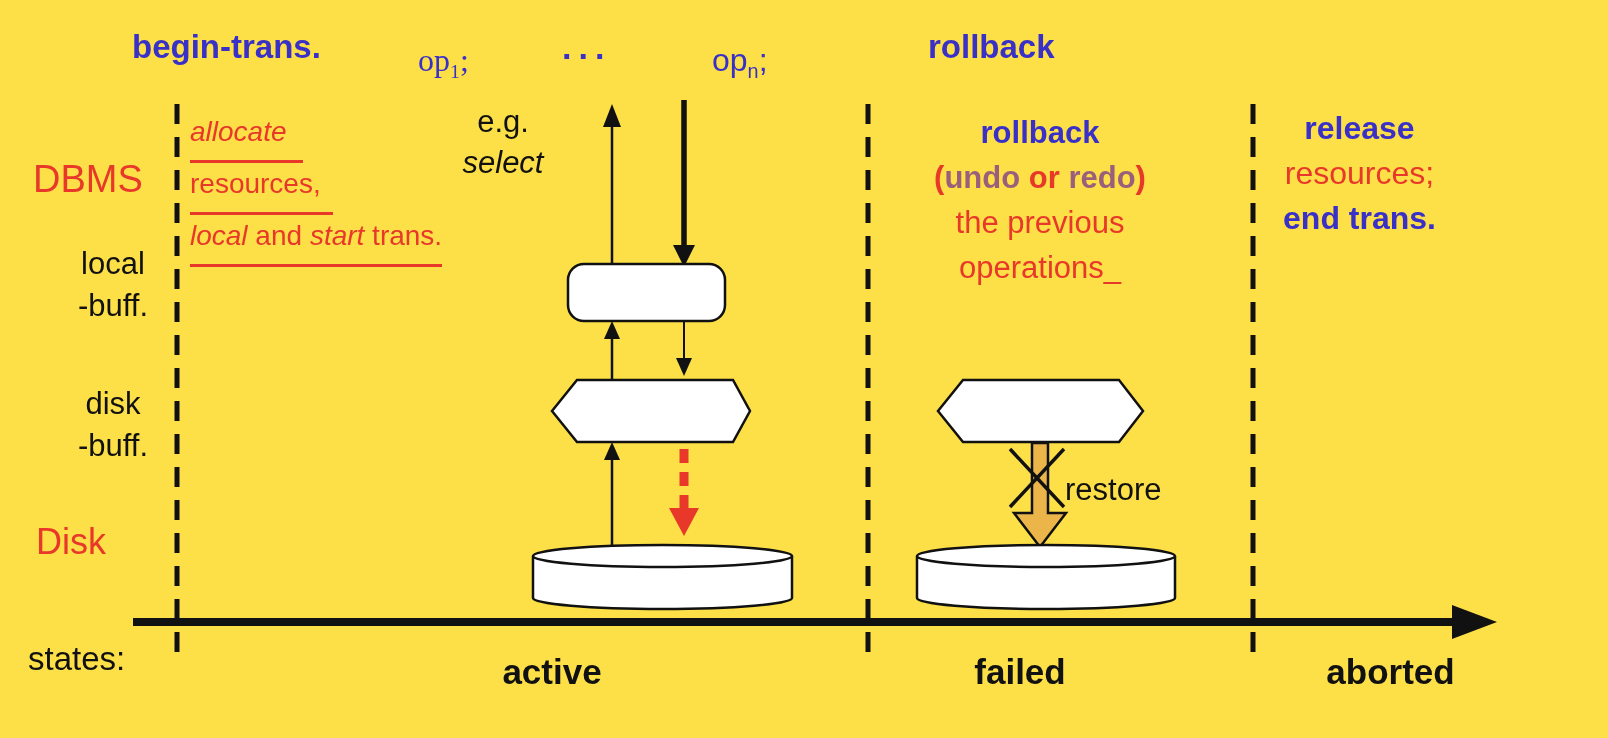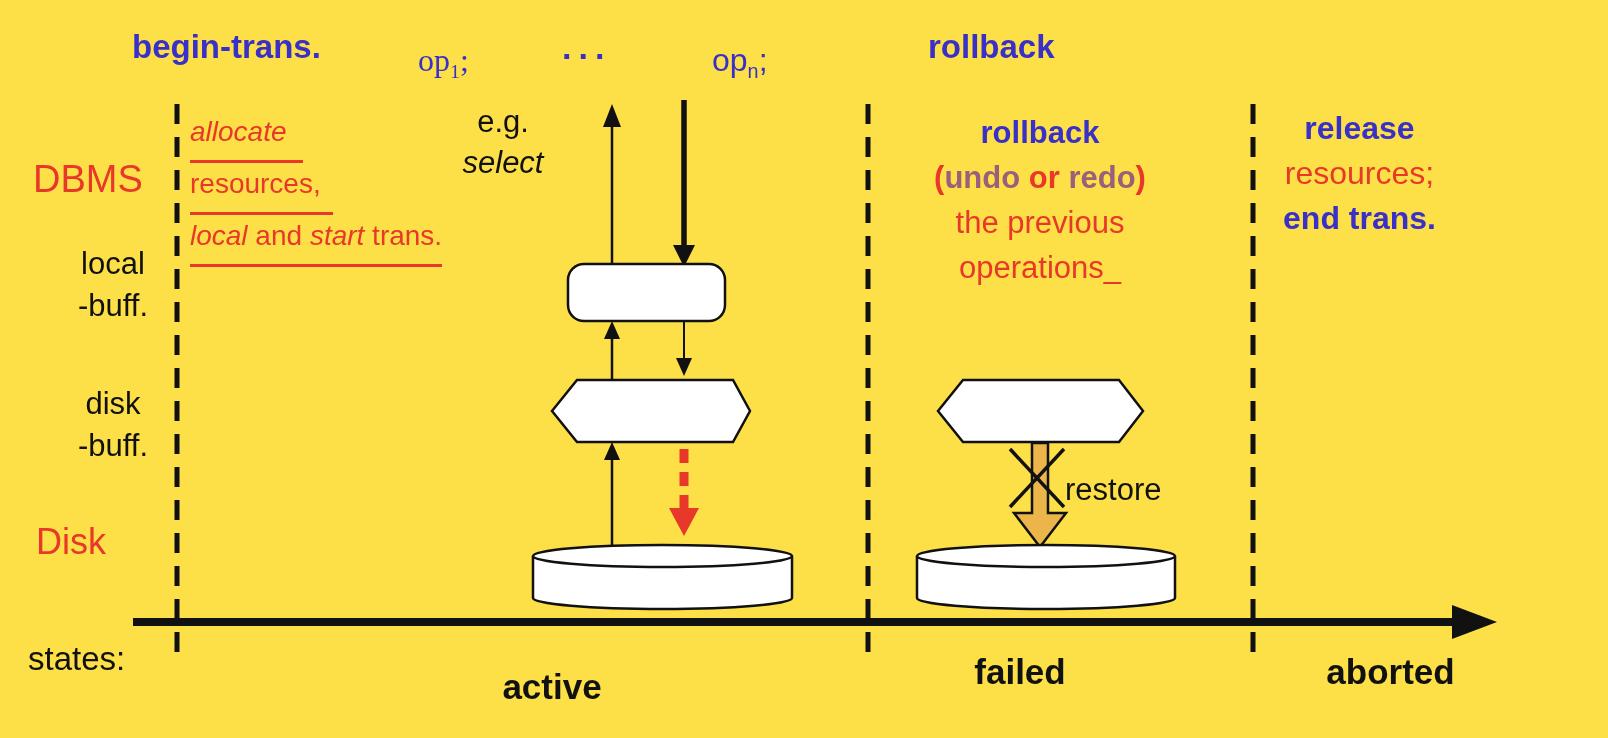--- a/index.html
+++ b/index.html
@@ -122,19 +122,19 @@
   <div class="txt blk" style="left:1065px;top:472px;font-size:31px;">restore</div>
 
   <div class="txt center" style="left:1262px;top:106px;width:195px;font-size:32px;line-height:45px;">
     <div class="blue b">release</div>
     <div class="red">resources;</div>
     <div class="blue b">end trans.</div>
   </div>
 
   <div class="txt blk" style="left:28px;top:640px;font-size:33px;">states:</div>
 
-  <div class="txt blk b center" style="left:477px;top:652px;width:150px;font-size:35px;margin-top:15px;">active</div>
+  <div class="txt blk b center" style="left:477px;top:652px;width:150px;font-size:35px;">active</div>
 
   <div class="txt blk b center" style="left:945px;top:652px;width:150px;font-size:35px;">failed</div>
 
   <div class="txt blk b center" style="left:1298px;top:652px;width:185px;font-size:35px;">aborted</div>
 
 </div>
 
 </body></html>

